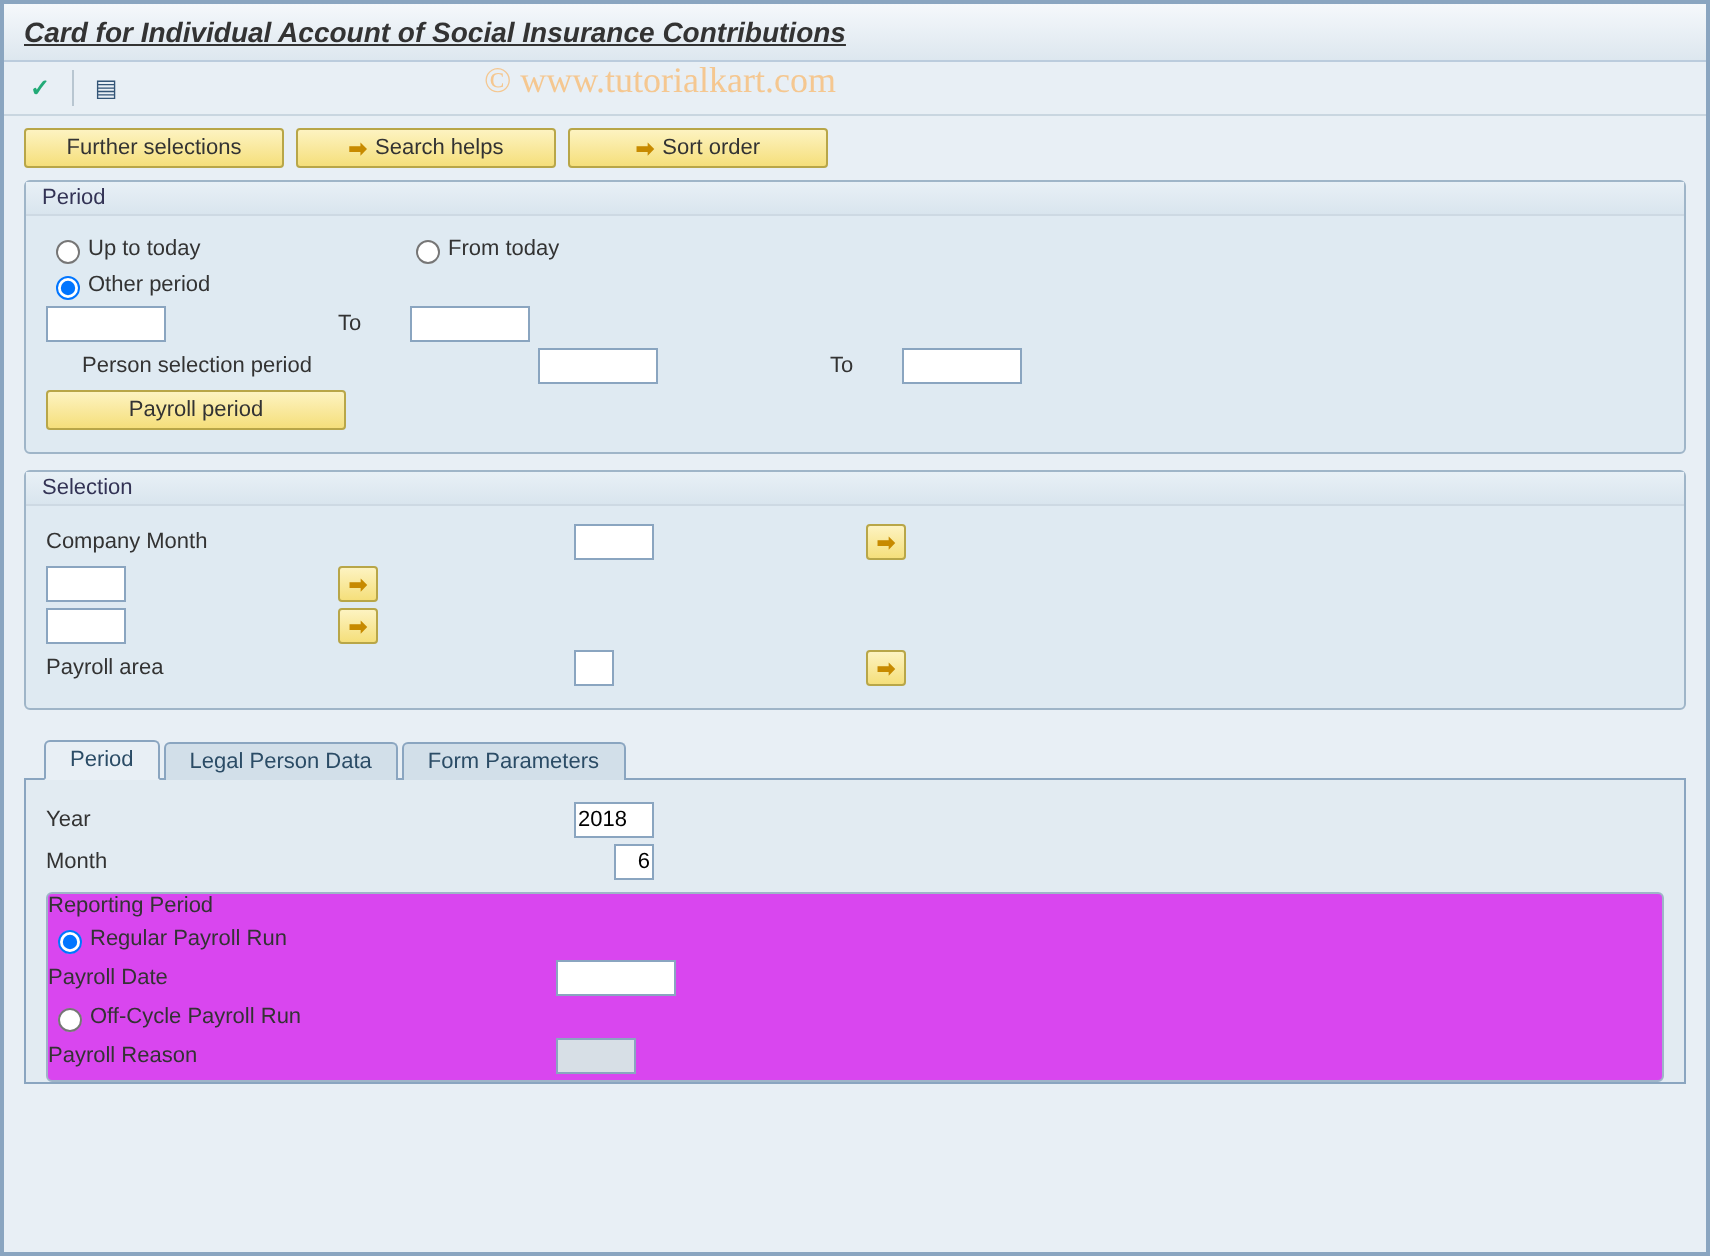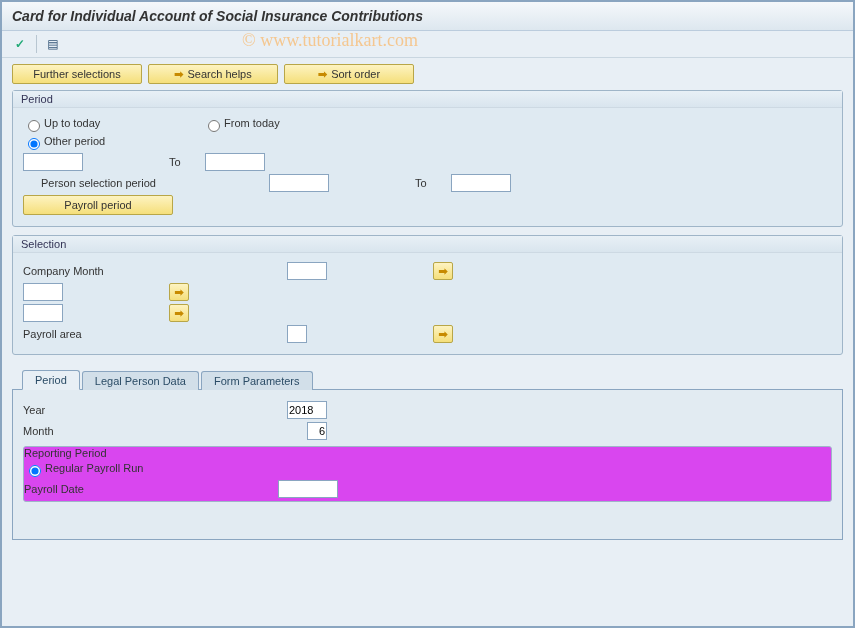--- a/index.html
+++ b/index.html
@@ -22,20 +22,21 @@
     background: linear-gradient(#f5f8fb,#dde7ef);
     border-bottom: 1px solid #bcd;
     padding: 6px 10px;
   }
   .titlebar h1 {
     margin: 0;
     font-size: 14px;
     font-weight: bold;
     font-style: italic;
     color: #333;
+    text-decoration: underline;
   }
   .toolbar-row {
     padding: 4px 10px;
     display: flex;
     align-items: center;
     gap: 4px;
     border-bottom: 1px solid #c9d6e0;
     background: #e8eff5;
   }
   .tb-icon {
@@ -241,19 +242,26 @@
       <div class="inner-groupbox">
         <div class="gtitle">Reporting Period</div>
         <div class="gbody">
           <div class="formrow">
             <label><input type="radio" name="rep" class="radio" checked="" style=""><span>Regular Payroll Run</span></label>
           </div>
           <div class="formrow">
             <span class="lbl noindent" style="width:248px;">Payroll Date</span>
             <input class="txt w60" style="">
           </div>
+          <div class="formrow">
+            <label><input type="radio" name="rep" class="radio" style=""><span>Off-Cycle Payroll Run</span></label>
+          </div>
+          <div class="formrow">
+            <span class="lbl noindent" style="width:248px;">Payroll Reason</span>
+            <input class="txt w40 disabled" disabled="" style="">
+          </div>
         </div>
       </div>
 
     </div>
 
   </div>
 </div>
 
 </body></html>

